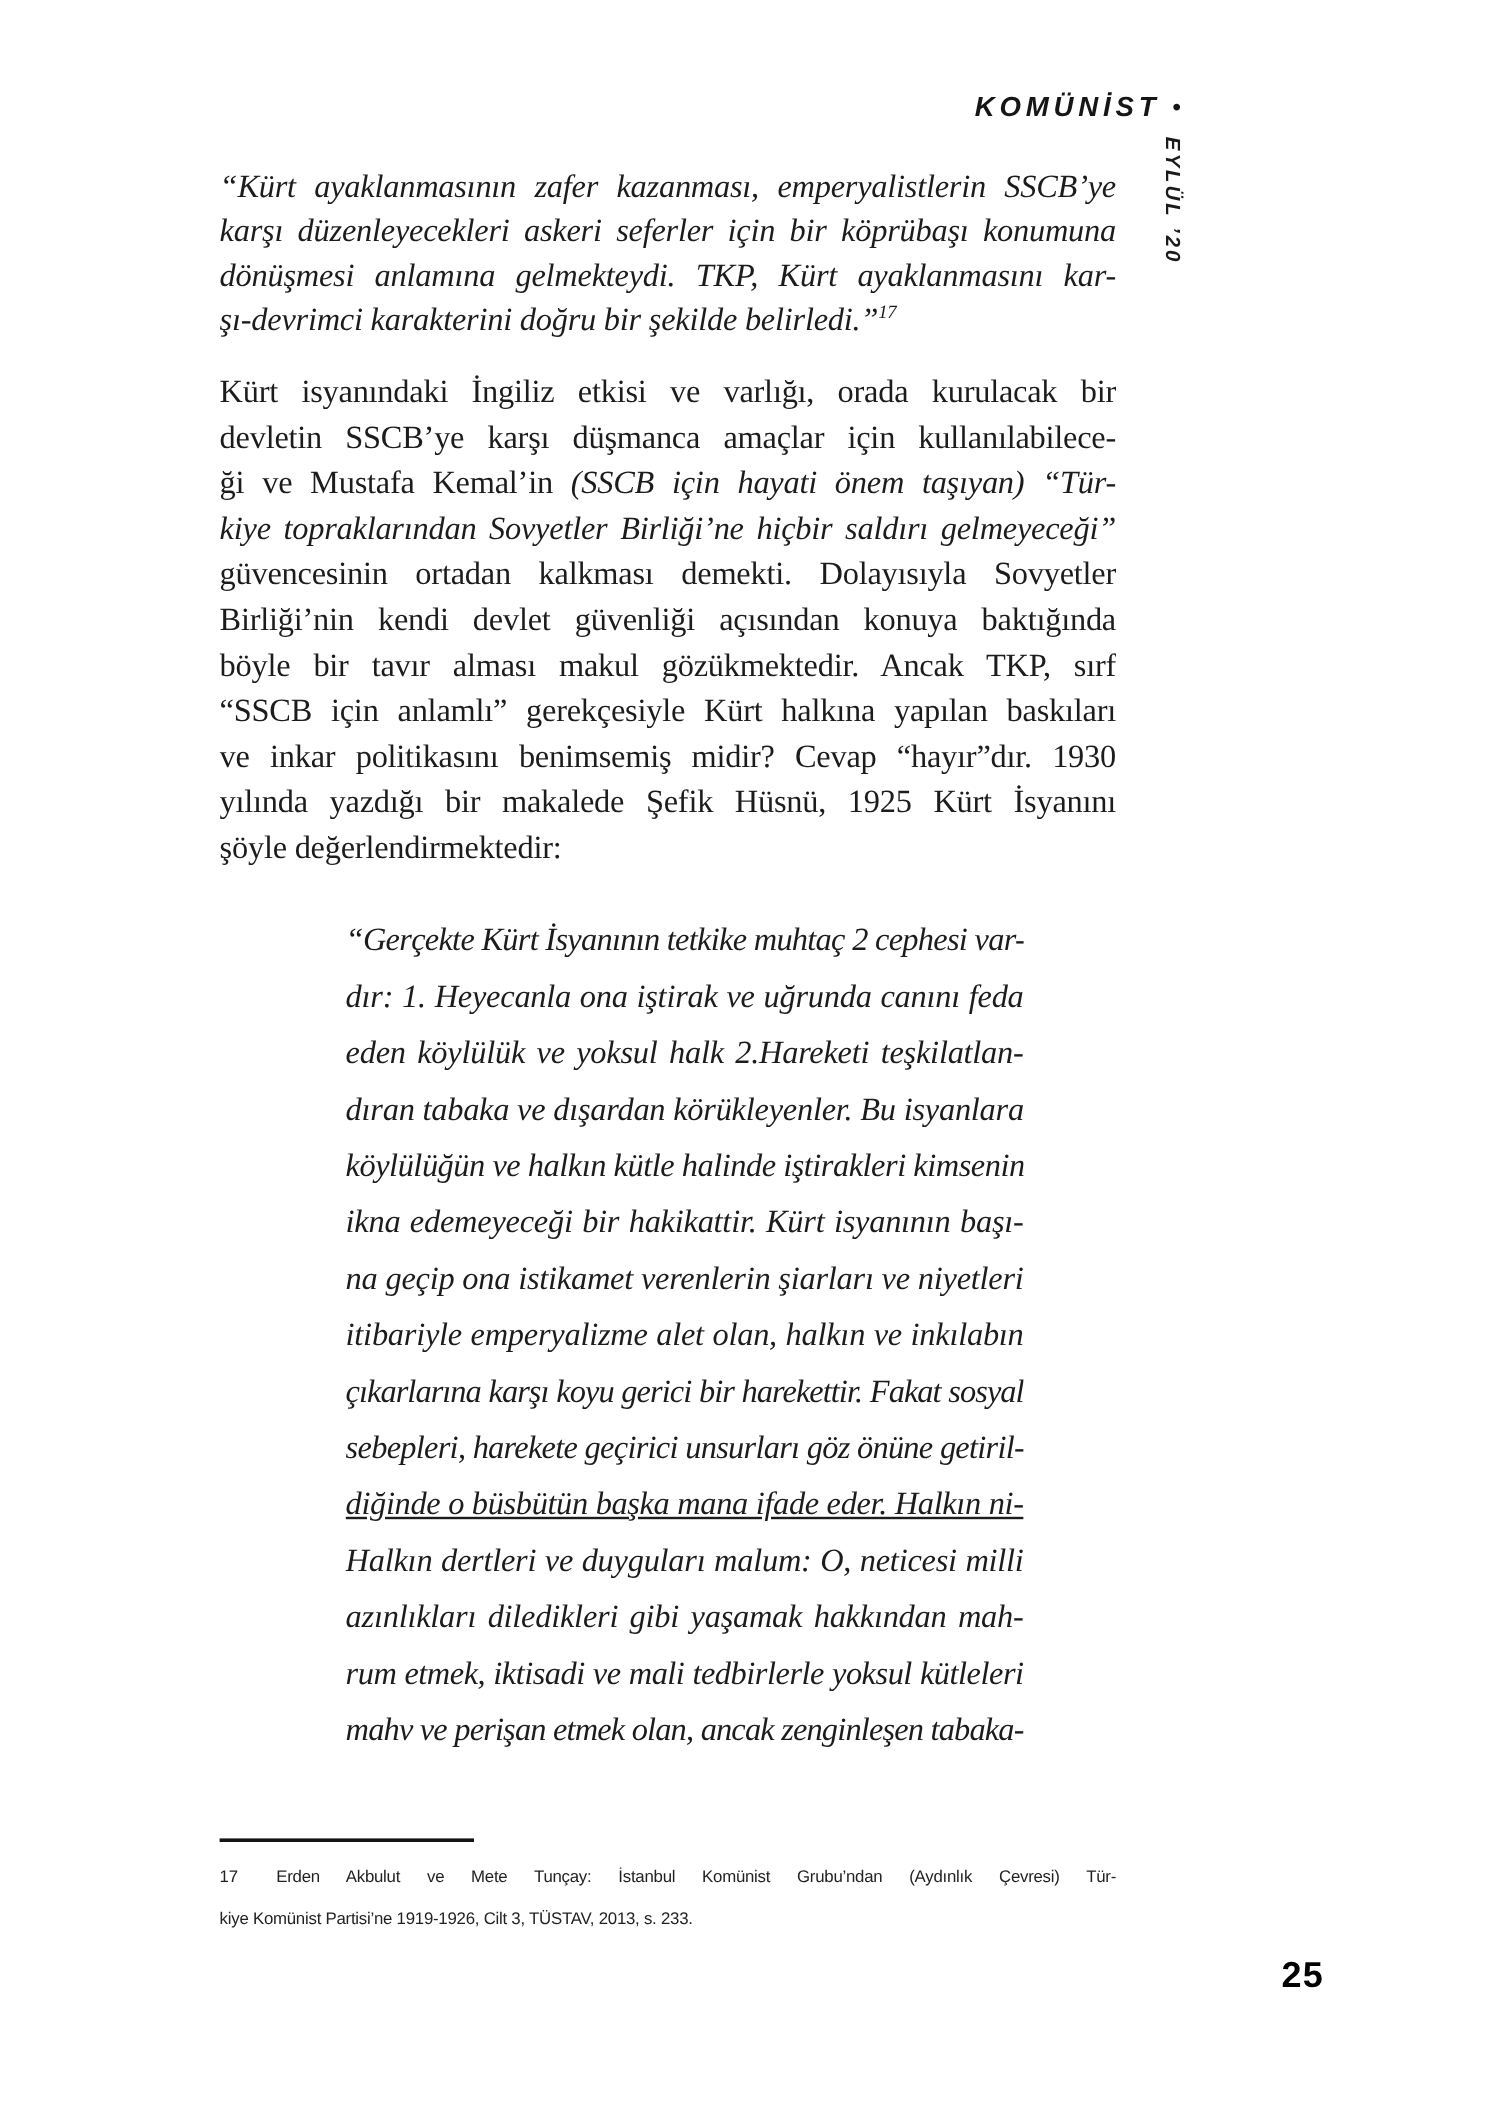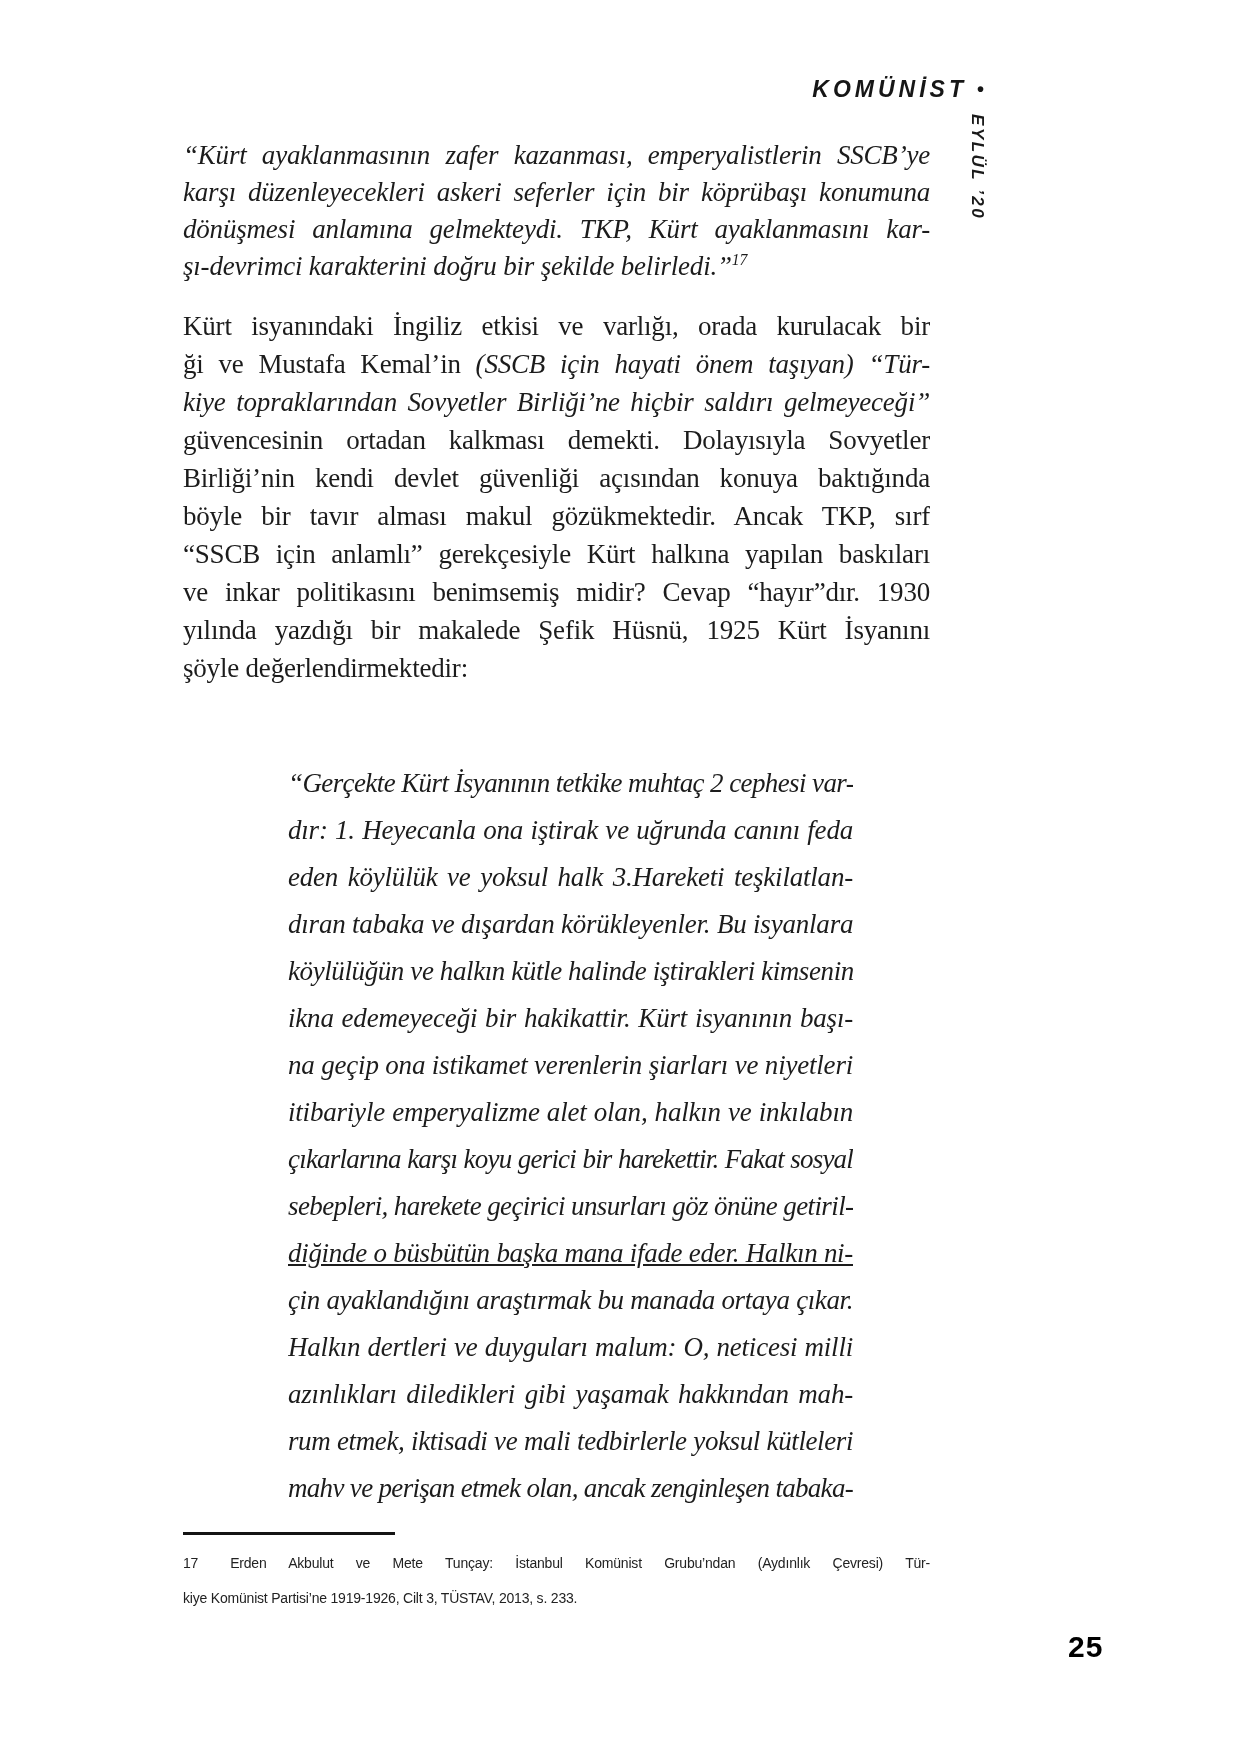--- a/index.html
+++ b/index.html
@@ -123,44 +123,44 @@
 
   <div class="textblock opening-quote">
       <div class="tline"><span>“Kürt ayaklanmasının zafer kazanması, emperyalistlerin SSCB’ye</span></div>
       <div class="tline"><span>karşı düzenleyecekleri askeri seferler için bir köprübaşı konumuna</span></div>
       <div class="tline"><span>dönüşmesi anlamına gelmekteydi. TKP, Kürt ayaklanmasını kar-</span></div>
       <div class="tline last-left"><span>şı-devrimci karakterini doğru bir şekilde belirledi.”</span><sup>17</sup></div>
     </div>
 
   <div class="textblock body-par">
       <div class="tline"><span>Kürt isyanındaki İngiliz etkisi ve varlığı, orada kurulacak bir</span></div>
+      <div class="tline"><span>devletin SSCB’ye karşı düşmanca amaçlar için kullanılabilece-</span></div>
       <div class="tline"><span>ği ve Mustafa Kemal’in </span><span class="it">(SSCB için hayati önem taşıyan)</span><span class="it"> “Tür-</span></div>
       <div class="tline"><span class="it">kiye topraklarından Sovyetler Birliği’ne hiçbir saldırı gelmeyeceği”</span></div>
       <div class="tline"><span>güvencesinin ortadan kalkması demekti. Dolayısıyla Sovyetler</span></div>
       <div class="tline"><span>Birliği’nin kendi devlet güvenliği açısından konuya baktığında</span></div>
       <div class="tline"><span>böyle bir tavır alması makul gözükmektedir. Ancak TKP, sırf</span></div>
       <div class="tline"><span>“SSCB için anlamlı” gerekçesiyle Kürt halkına yapılan baskıları</span></div>
       <div class="tline"><span>ve inkar politikasını benimsemiş midir? Cevap “hayır”dır. 1930</span></div>
       <div class="tline"><span>yılında yazdığı bir makalede Şefik Hüsnü, 1925 Kürt İsyanını</span></div>
       <div class="tline last-left"><span>şöyle değerlendirmektedir:</span></div>
     </div>
 
   <div class="textblock block-quote">
       <div class="tline" style="letter-spacing: -0.6px;"><span>“Gerçekte Kürt İsyanının tetkike muhtaç 2 cephesi var-</span></div>
       <div class="tline"><span>dır: 1. Heyecanla ona iştirak ve uğrunda canını feda</span></div>
-      <div class="tline"><span>eden köylülük ve yoksul halk 3.Hareketi teşkilatlan-</span></div>
+      <div class="tline"><span>eden köylülük ve yoksul halk 2.Hareketi teşkilatlan-</span></div>
       <div class="tline"><span>dıran tabaka ve dışardan körükleyenler. Bu isyanlara</span></div>
       <div class="tline" style="letter-spacing: -0.4px;"><span>köylülüğün ve halkın kütle halinde iştirakleri kimsenin</span></div>
       <div class="tline"><span>ikna edemeyeceği bir hakikattir. Kürt isyanının başı-</span></div>
       <div class="tline"><span>na geçip ona istikamet verenlerin şiarları ve niyetleri</span></div>
       <div class="tline"><span>itibariyle emperyalizme alet olan, halkın ve inkılabın</span></div>
       <div class="tline" style="letter-spacing: -0.8px;"><span>çıkarlarına karşı koyu gerici bir harekettir. Fakat sosyal</span></div>
       <div class="tline" style="letter-spacing: -0.6px;"><span>sebepleri, harekete geçirici unsurları göz önüne getiril-</span></div>
       <div class="tline" style="letter-spacing: -0.3px; text-decoration: underline;"><span>diğinde o büsbütün başka mana ifade eder. Halkın ni-</span></div>
-      <div class="tline" style="letter-spacing: -0.4px;"><span>çin ayaklandığını araştırmak bu manada ortaya çıkar.</span></div>
       <div class="tline"><span>Halkın dertleri ve duyguları malum: O, neticesi milli</span></div>
       <div class="tline"><span>azınlıkları diledikleri gibi yaşamak hakkından mah-</span></div>
       <div class="tline" style="letter-spacing: -0.4px; font-style: italic;"><span>rum etmek, iktisadi ve mali tedbirlerle yoksul kütleleri</span></div>
       <div class="tline" style="letter-spacing: -0.7px;"><span>mahv ve perişan etmek olan, ancak zenginleşen tabaka-</span></div>
     </div>
 
   <div class="footnote-rule"></div>
 
   <div class="textblock footnote">
       <div class="tline"><span class="fn-num">17</span><span>Erden Akbulut ve Mete Tunçay: İstanbul Komünist Grubu’ndan (Aydınlık Çevresi) Tür-</span></div>

